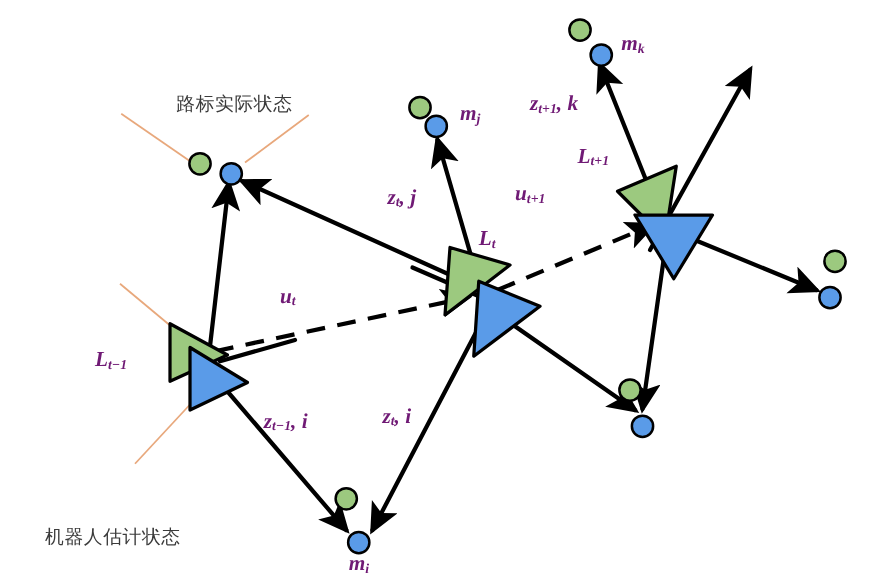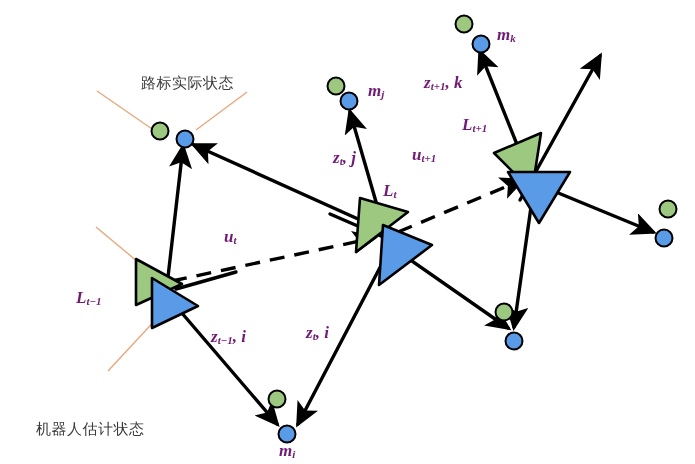--- a/index.html
+++ b/index.html
@@ -151,21 +151,21 @@
       <circle cx="514" cy="341" r="8.5" fill="#5A9BE8" stroke="#000" stroke-width="2"></circle>
     </g>
   </svg>
 
 
   <div class="cn-label" style="left:141px; top:74px;">路标实际状态</div>
 
 
   <div class="cn-label" style="left:36px; top:374px;margin-top:46px;">机器人估计状态</div>
 
-  <div class="math" style="left:76px; top:288px;">
+  <div class="math" style="left:76px; top:278px;">
     <span>L</span><sub>t−1</sub>
   </div>
 
   <div class="math" style="left:383px; top:181px;">
     <span>L</span><sub>t</sub>
   </div>
 
   <div class="math" style="left:462px; top:115px;">
     <span>L</span><sub>t+1</sub>
   </div>
@@ -179,21 +179,21 @@
   </div>
 
   <div class="math" style="left:211px; top:327px;">
     <span>z</span><sub>t−1</sub><span class="up">, i</span>
   </div>
 
   <div class="math" style="left:306px; top:323px;">
     <span>z</span><sub>t</sub><span class="up">, i</span>
   </div>
 
-  <div class="math" style="left:310px; top:148px;margin-left:23px;">
+  <div class="math" style="left:310px; top:148px;">
     <span>z</span><sub>t</sub><span class="up">, j</span>
   </div>
 
   <div class="math" style="left:424px; top:73px;">
     <span>z</span><sub>t+1</sub><span class="up">, k</span>
   </div>
 
   <div class="math" style="left:279px; top:441px;">
     <span>m</span><sub>i</sub>
   </div>

